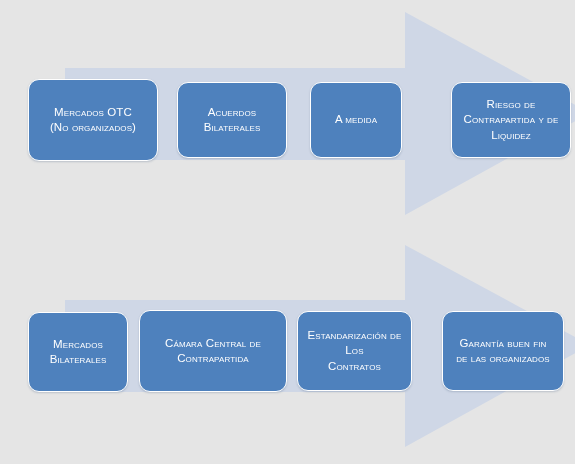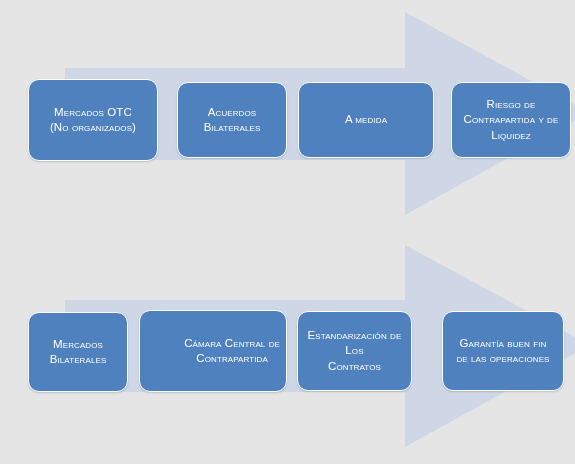--- a/index.html
+++ b/index.html
@@ -47,26 +47,26 @@
     -webkit-font-smoothing: antialiased;
   }
   .box-label {
     display: block;
     white-space: pre-line;
   }
 
   
   #box-mercados-otc      { left: 28px;  top: 79px;  width: 130px; height: 82px; }
   #box-acuerdos          { left: 177px; top: 82px;  width: 110px; height: 76px; }
-  #box-a-medida          { left: 298px; top: 82px;  width: 136px; height: 76px; }
+  #box-a-medida          { left: 310px; top: 82px;  width: 92px; height: 76px; }
   #box-riesgo            { left: 444px; top: 82px;  width: 120px; height: 76px; margin-left: 7px; }
 
   
   #box-mercados-org      { left: 28px;  top: 312px; width: 100px; height: 80px; }
-  #box-camara            { left: 139px; top: 310px; width: 148px; height: 82px; justify-content: flex-end; }
+  #box-camara            { left: 139px; top: 310px; width: 148px; height: 82px; }
   #box-estandarizacion   { left: 297px; top: 311px; width: 115px; height: 80px; }
   #box-garantia          { left: 442px; top: 311px; width: 122px; height: 80px; }
 </style>
 </head>
 <body>
 
 <div id="diagram">
 
   <svg class="arrow-layer" viewBox="0 0 575 464" width="575" height="464" xmlns="http://www.w3.org/2000/svg">
 
@@ -105,16 +105,16 @@
 Contrapartida</span>
   </div>
 
   <div class="box" id="box-estandarizacion">
     <span class="box-label">Estandarización de Los
 Contratos</span>
   </div>
 
   <div class="box" id="box-garantia">
     <span class="box-label">Garantía buen fin
-de las operaciones</span>
+de las organizados</span>
   </div>
 
 </div>
 
 </body></html>

